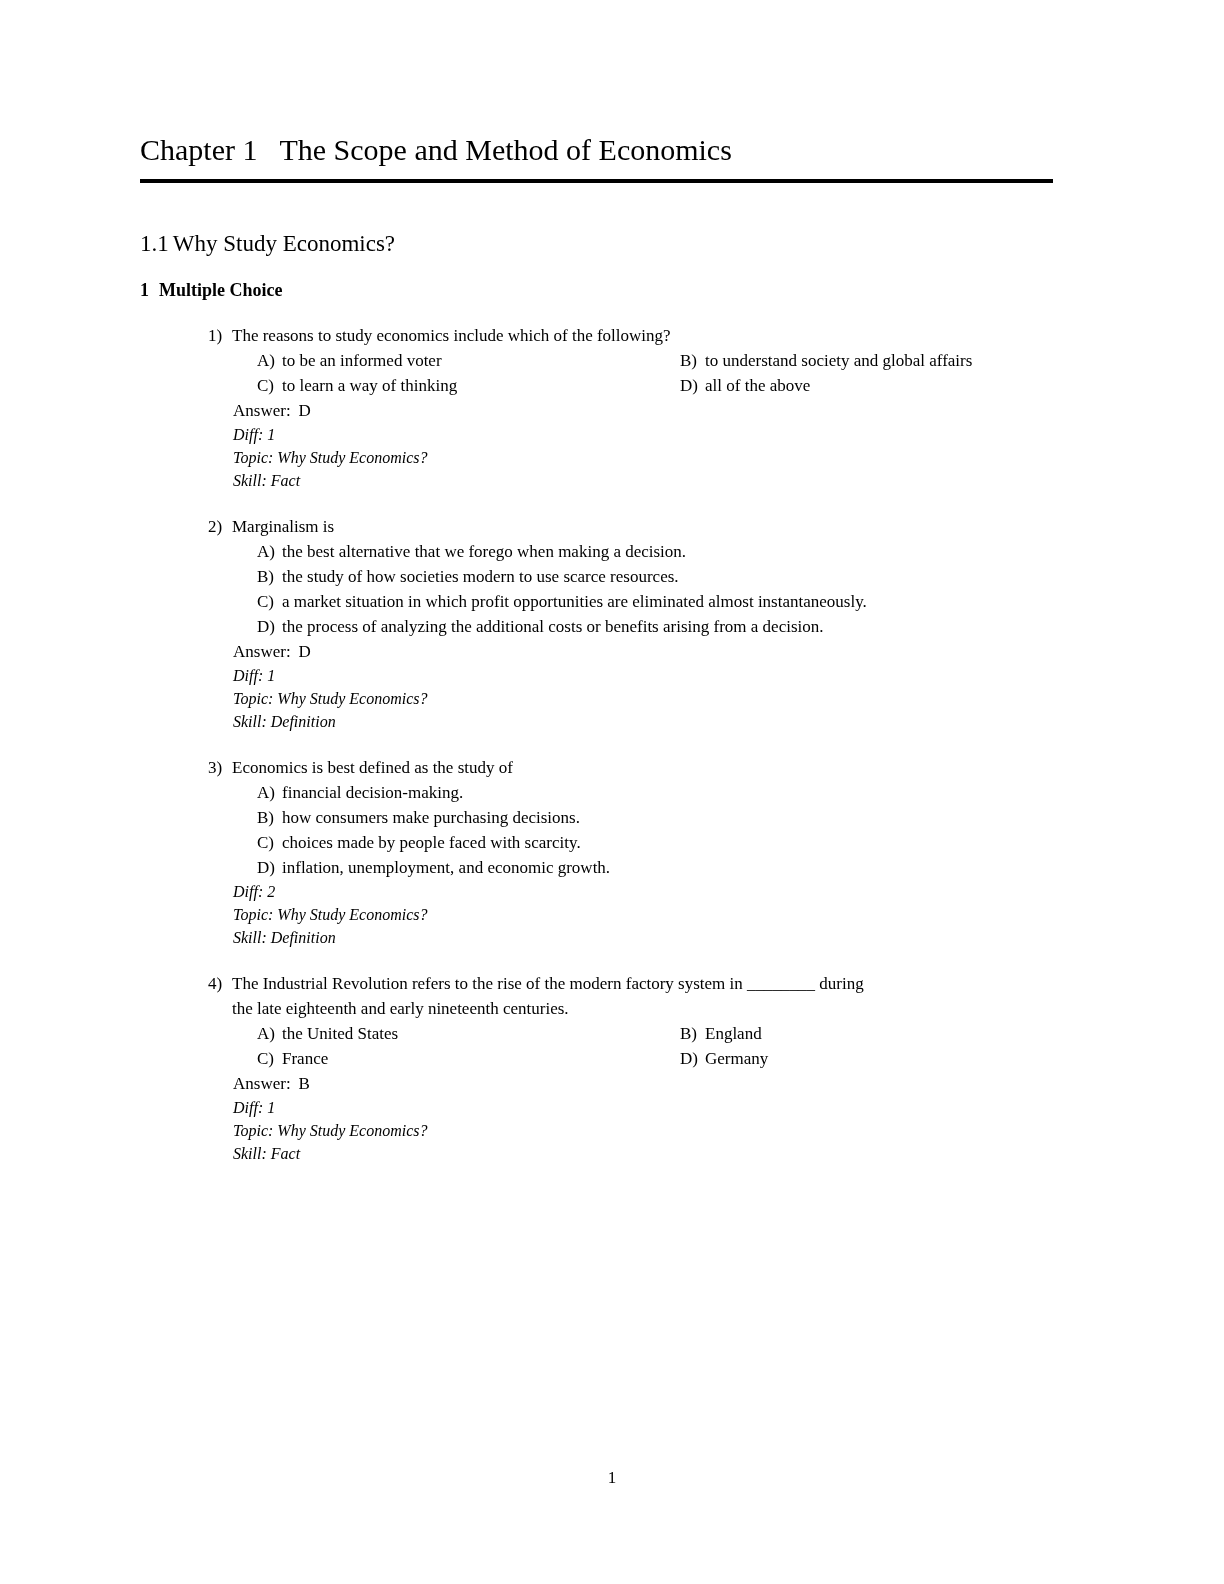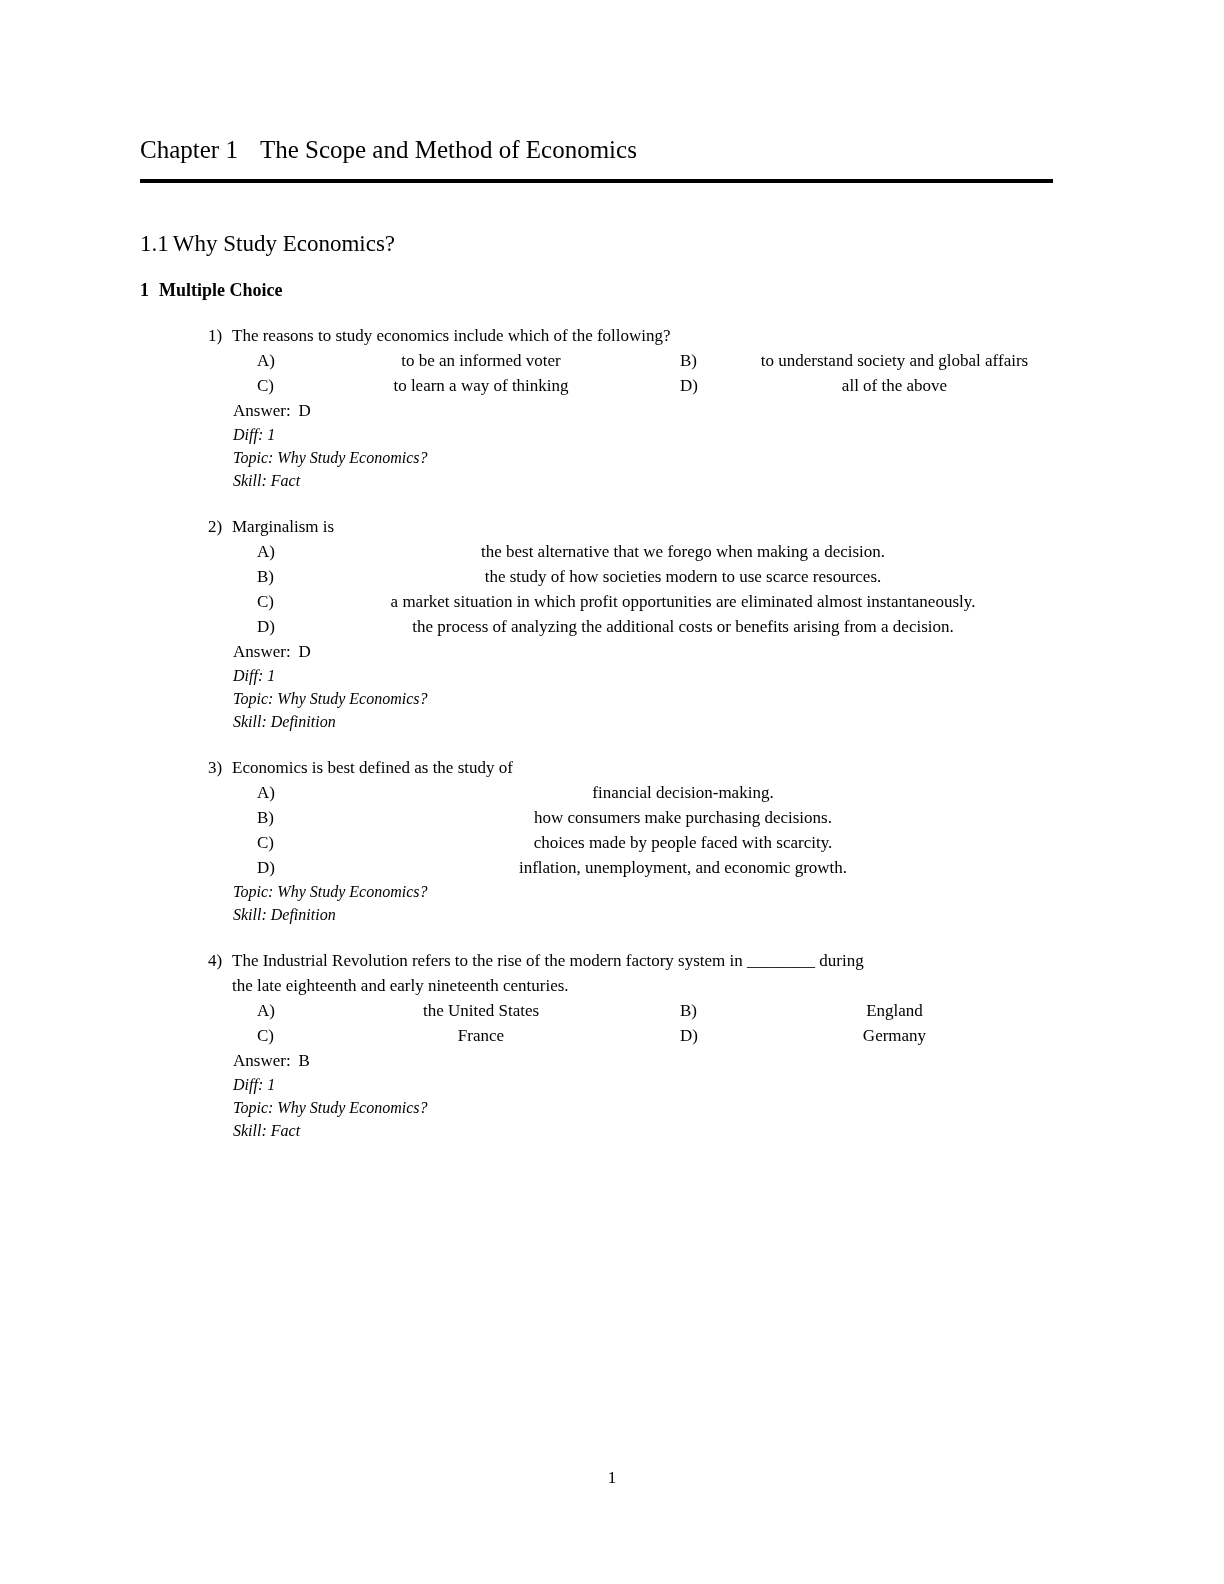--- a/index.html
+++ b/index.html
@@ -7,21 +7,21 @@
   body {
     width: 1224px; height: 1584px;
     position: relative;
     font-family: "Liberation Serif", serif;
     color: #000000;
     overflow: hidden;
   }
   .content { padding: 130px 140px 0 140px; }
 
   .chapter-title {
-    font-size: 25px; line-height: 40px; font-weight: 400;
+    font-size: 30px; line-height: 40px; font-weight: 400;
     white-space: nowrap;
   }
   .chapter-title .chapter-label { margin-right: 22px; }
   .title-rule {
     width: 913px; height: 4px; background: #000000; margin-top: 9px;
   }
 
   .section-heading {
     margin-top: 47px;
     font-size: 23px; line-height: 28px; font-weight: 400;
@@ -39,21 +39,21 @@
   .question { margin-bottom: 22px; }
 
   .q-stem-row { display: flex; }
   .q-num { margin-left: 68px; width: 24px; flex: none; }
   .q-stem { flex: 1; }
 
   .options-one-col .option {
     display: flex; margin-left: 117px;
   }
   .opt-label { width: 25px; flex: none; }
-  .opt-text { flex: 1; text-align: center; }
+  .opt-text { flex: 1; }
 
   .options-two-col {
     display: grid;
     grid-template-columns: 423px 1fr;
     margin-left: 117px;
   }
   .options-two-col .option { display: flex; }
 
   .answer-row { margin-left: 93px; }
   .answer-value { margin-left: 8px; }
@@ -168,20 +168,21 @@
         <div class="option">
           <span class="opt-label">C)</span>
           <span class="opt-text">choices made by people faced with scarcity.</span>
         </div>
         <div class="option">
           <span class="opt-label">D)</span>
           <span class="opt-text">inflation, unemployment, and economic growth.</span>
         </div>
       </div>
       <div class="meta">
+        <div class="meta-line"><span>Diff:</span> <span>2</span></div>
         <div class="meta-line"><span>Topic:</span> <span>Why Study Economics?</span></div>
         <div class="meta-line"><span>Skill:</span> <span>Definition</span></div>
       </div>
     </section>
 
     <section class="question">
       <div class="q-stem-row">
         <span class="q-num">4)</span>
         <span class="q-stem">
           <span style="display:block">The Industrial Revolution refers to the rise of the modern factory system in ________ during</span>

